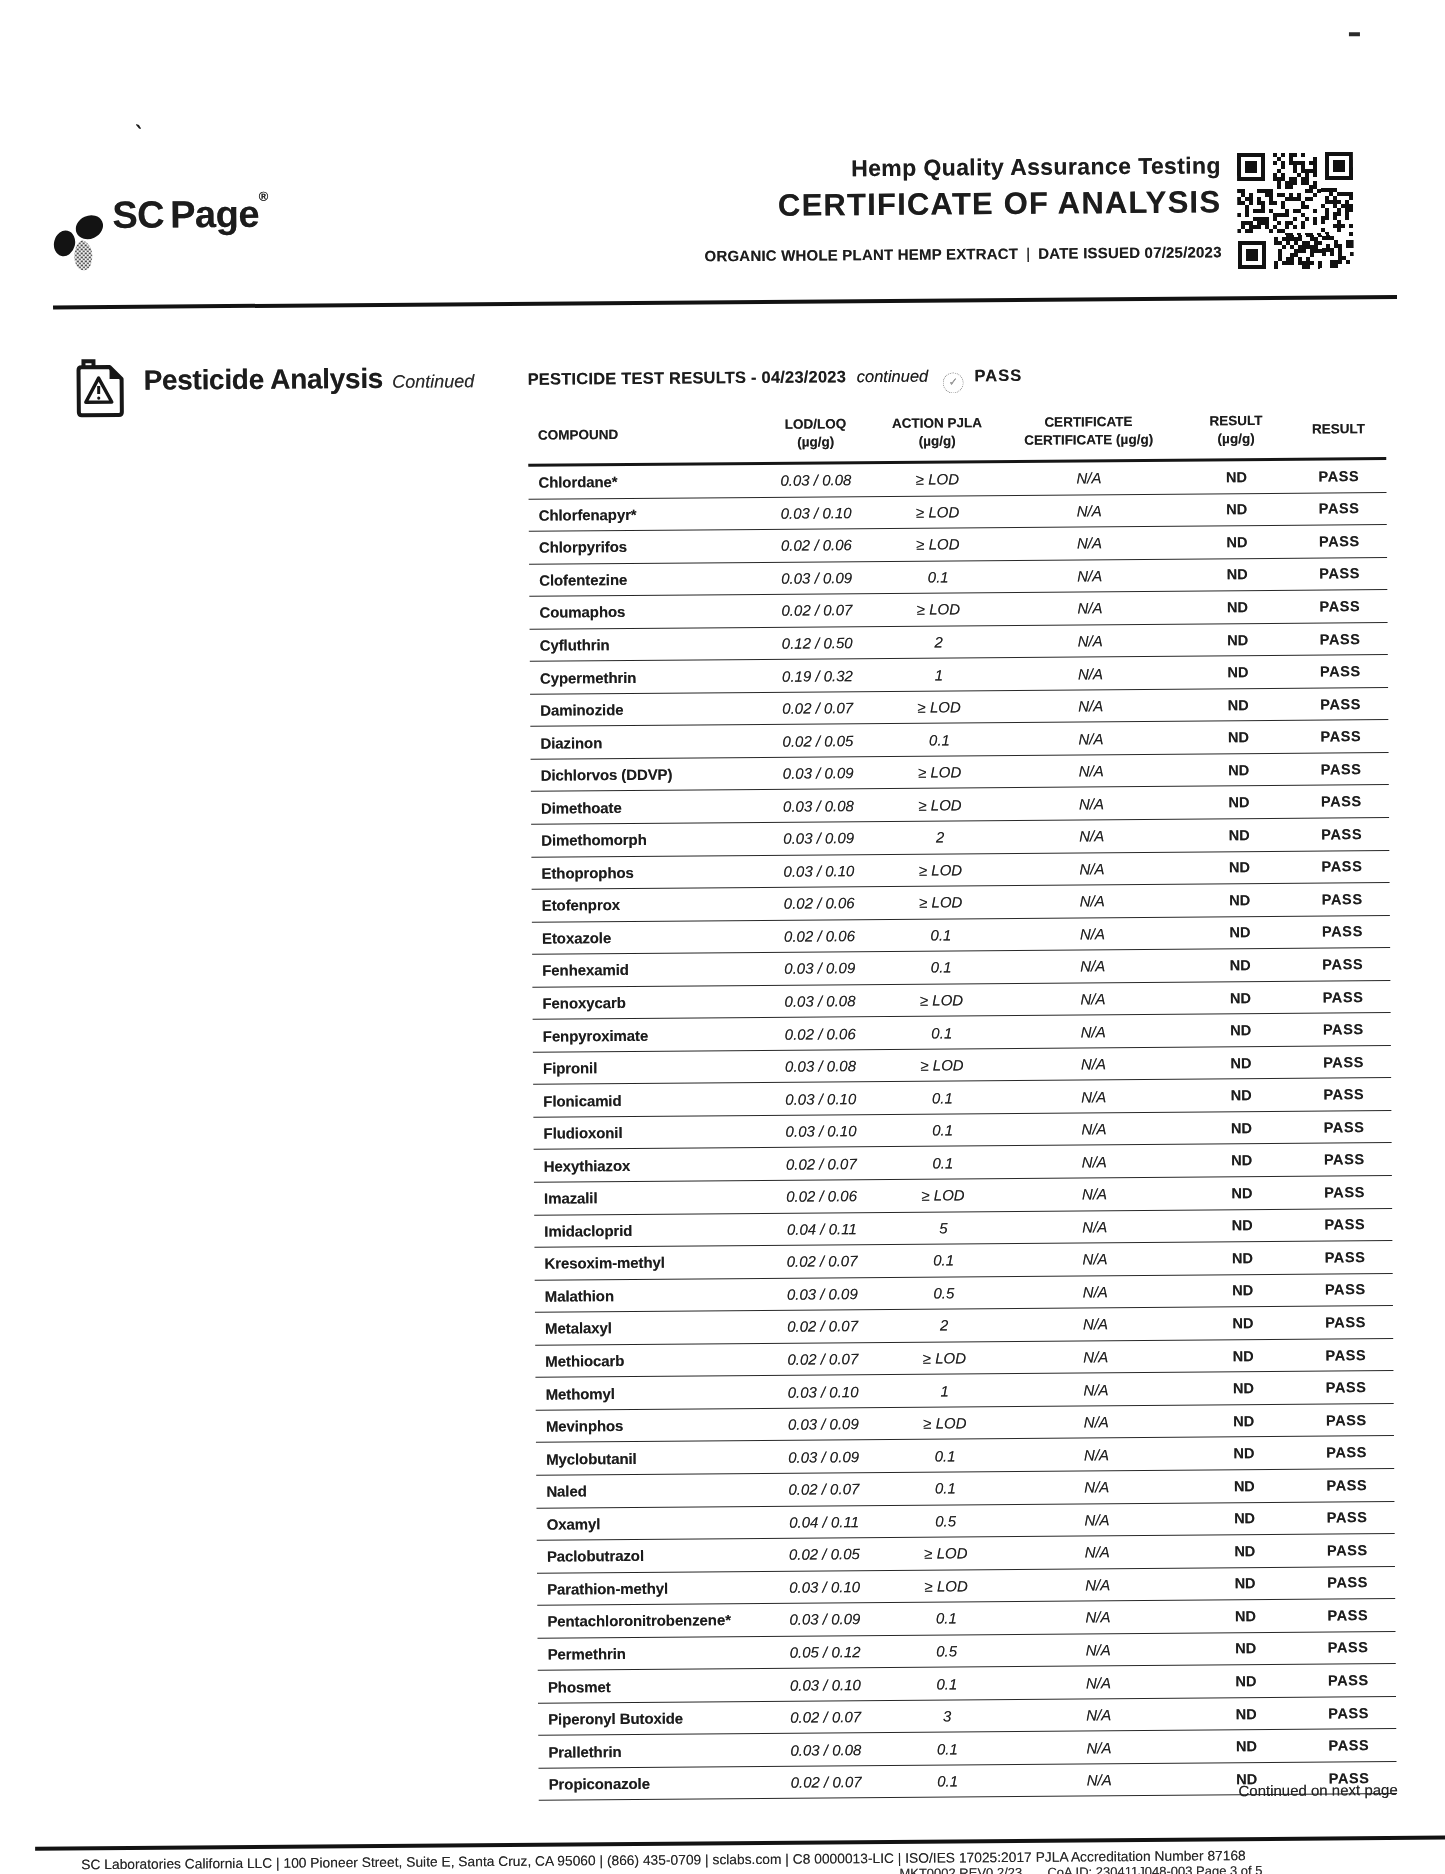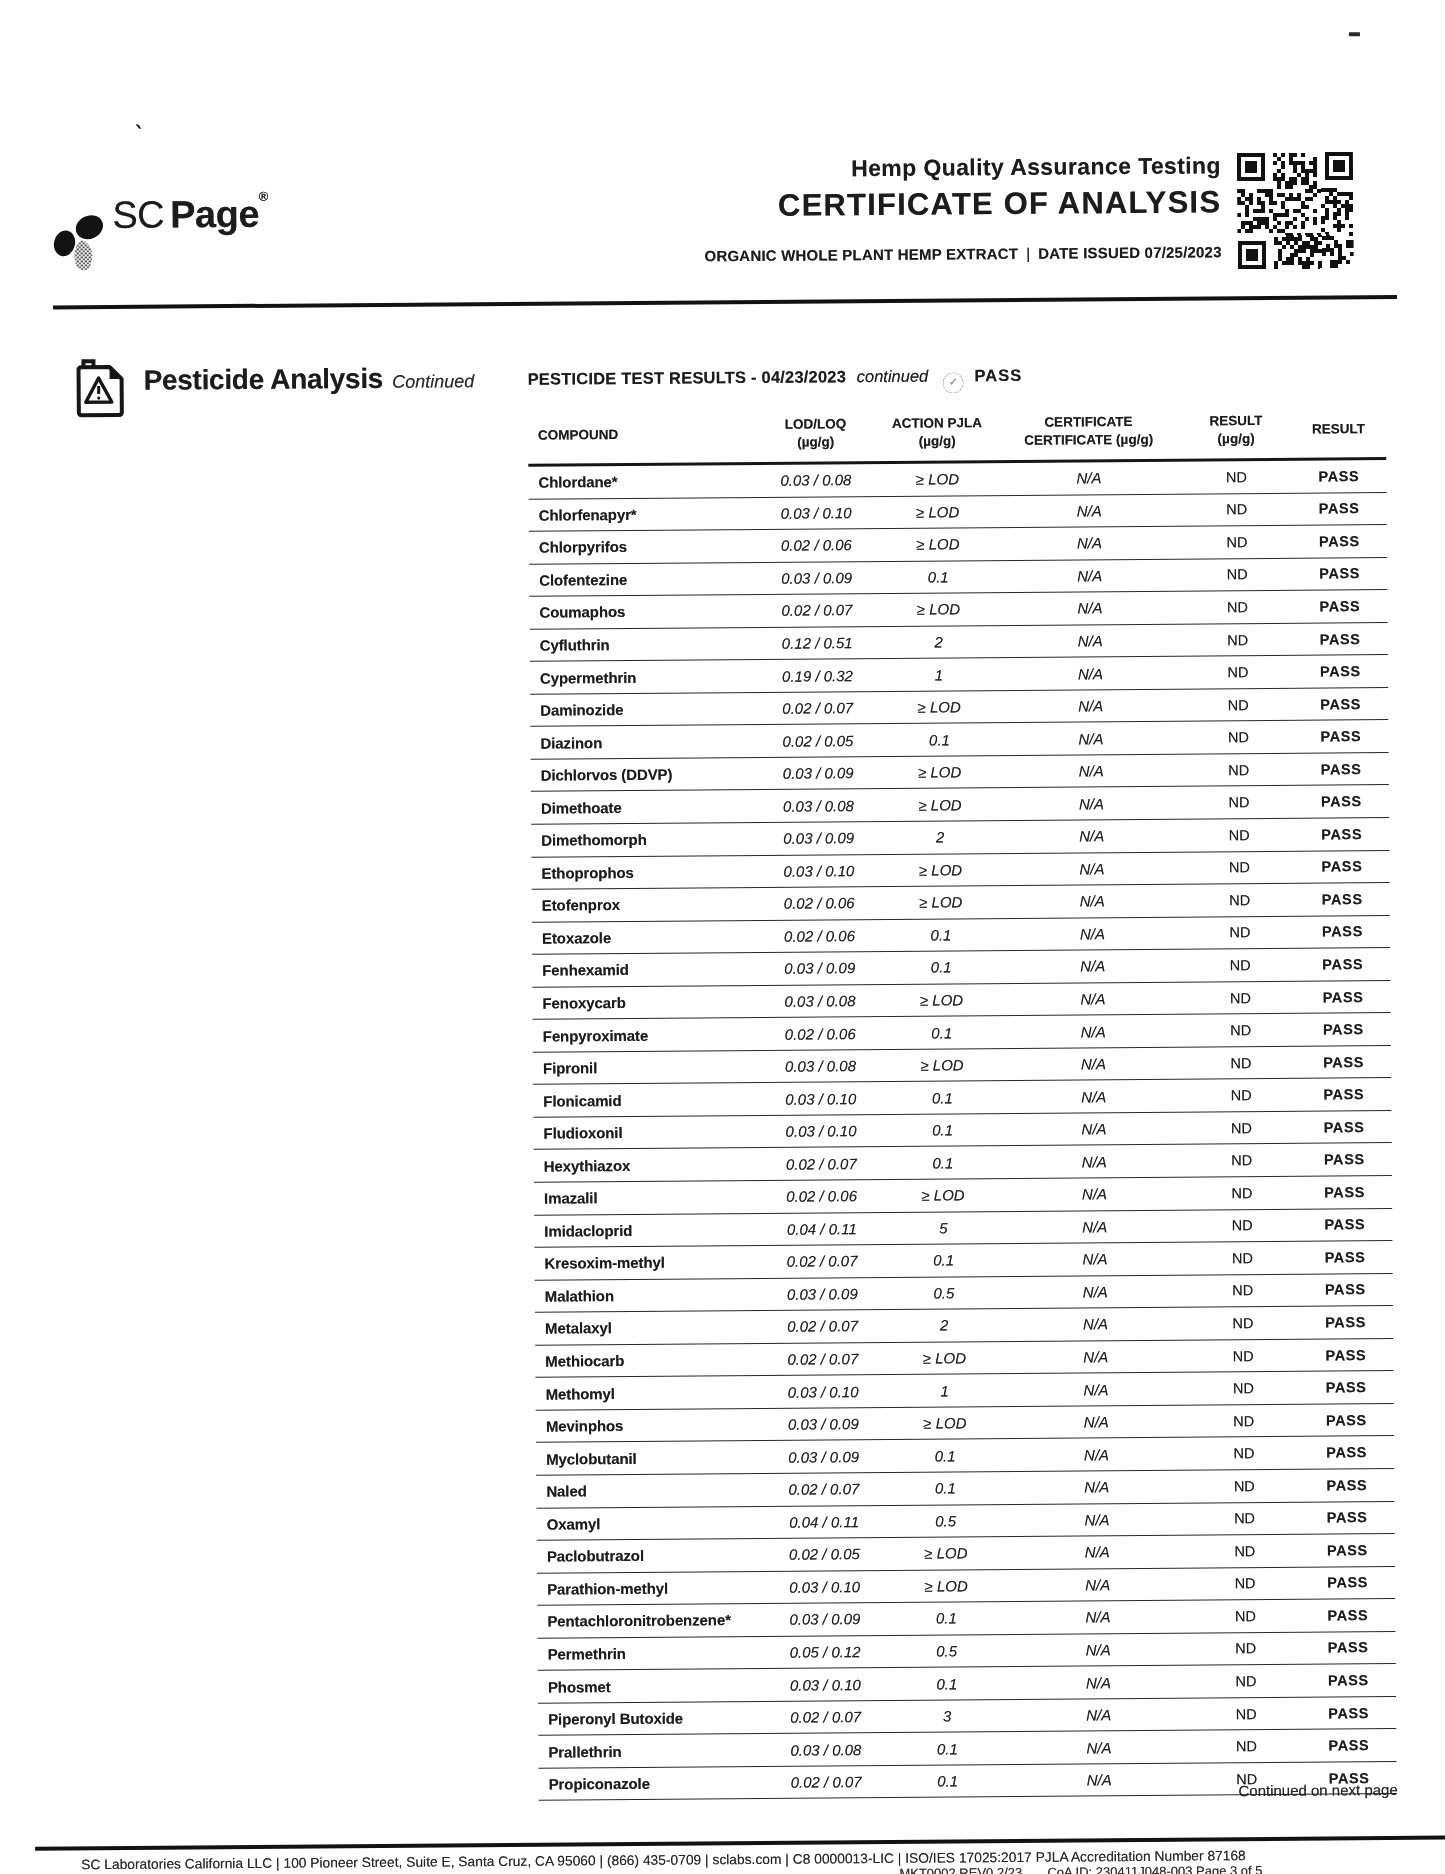--- a/index.html
+++ b/index.html
@@ -10,21 +10,21 @@
   .ink{color:#1c1c1c;text-shadow:0 0 .4px rgba(20,20,20,.55);}
 
   
   .tick{left:140px;top:116px;font-size:22px;font-weight:700;transform:rotate(12deg);}
   .speck{left:1356px;top:37px;width:11px;height:4px;background:#2b2b2b;}
 
   
   .logo-block{left:58px;top:145px;width:300px;height:100px;}
   .logo-mark{position:absolute;left:0;top:30px;}
   .logo-text{position:absolute;left:60px;top:40px;font-size:38px;letter-spacing:-.5px;white-space:nowrap;}
-  .logo-sc{font-weight:400;}
+  .logo-sc{font-weight:700;}
   .logo-labs{font-weight:600;margin-left:6px;}
   .logo-reg{font-size:13px;vertical-align:26px;font-weight:700;}
 
   
   .hdr{right:218px;top:156px;text-align:right;white-space:nowrap;}
   .hdr-l1{font-size:23px;font-weight:600;letter-spacing:.4px;}
   .hdr-l2{font-size:31px;font-weight:800;letter-spacing:1.2px;margin-top:5px;}
   .hdr-l3{font-size:15px;font-weight:700;letter-spacing:.2px;margin-top:23px;}
   .hdr-sep{padding:0 8px;font-weight:400;}
 
@@ -53,21 +53,21 @@
   .th .l2{font-weight:700;}
   .trow{height:31.55px;border-bottom:1.4px solid #262626;}
   .c-compound{width:225px;text-align:left;padding-left:10px;box-sizing:border-box;}
   .c-lod{width:125px;text-align:center;}
   .c-action{width:118px;text-align:center;}
   .c-unc{width:185px;text-align:center;}
   .c-result{width:110px;text-align:center;}
   .c-status{width:95px;text-align:center;}
   .cell-compound{font-size:15px;font-weight:700;letter-spacing:-.1px;}
   .cell-italic{font-size:15px;font-style:italic;font-weight:400;color:#222;}
-  .cell-nd{font-size:14.5px;font-weight:400;}
+  .cell-nd{font-size:14.5px;font-weight:700;}
   .cell-pass{font-size:14.5px;font-weight:800;letter-spacing:.6px;}
 
   .continued-note{right:54px;top:1786px;font-size:15px;font-weight:400;color:#242424;}
 
   .footer-line{left:28px;top:1841px;width:1412px;height:4px;background:#121212;}
   .footer-text{left:74px;top:1852px;font-size:13.8px;white-space:nowrap;color:#262626;}
   .footer-bottom{top:1867px;font-size:13px;color:#2e2e2e;white-space:nowrap;}
   .fb-doc{left:892px;}
   .fb-coa{left:1040px;}
 </style>
@@ -468,21 +468,21 @@
         <div class="c-compound cell-compound ink">Coumaphos</div>
         <div class="c-lod cell-italic ink">0.02 / 0.07</div>
         <div class="c-action cell-italic ink">≥ LOD</div>
         <div class="c-unc cell-italic ink">N/A</div>
         <div class="c-result cell-nd ink">ND</div>
         <div class="c-status cell-pass ink">PASS</div>
       </div>
 
       <div class="trow">
         <div class="c-compound cell-compound ink">Cyfluthrin</div>
-        <div class="c-lod cell-italic ink">0.12 / 0.51</div>
+        <div class="c-lod cell-italic ink">0.12 / 0.50</div>
         <div class="c-action cell-italic ink">2</div>
         <div class="c-unc cell-italic ink">N/A</div>
         <div class="c-result cell-nd ink">ND</div>
         <div class="c-status cell-pass ink">PASS</div>
       </div>
 
       <div class="trow">
         <div class="c-compound cell-compound ink">Cypermethrin</div>
         <div class="c-lod cell-italic ink">0.19 / 0.32</div>
         <div class="c-action cell-italic ink">1</div>

